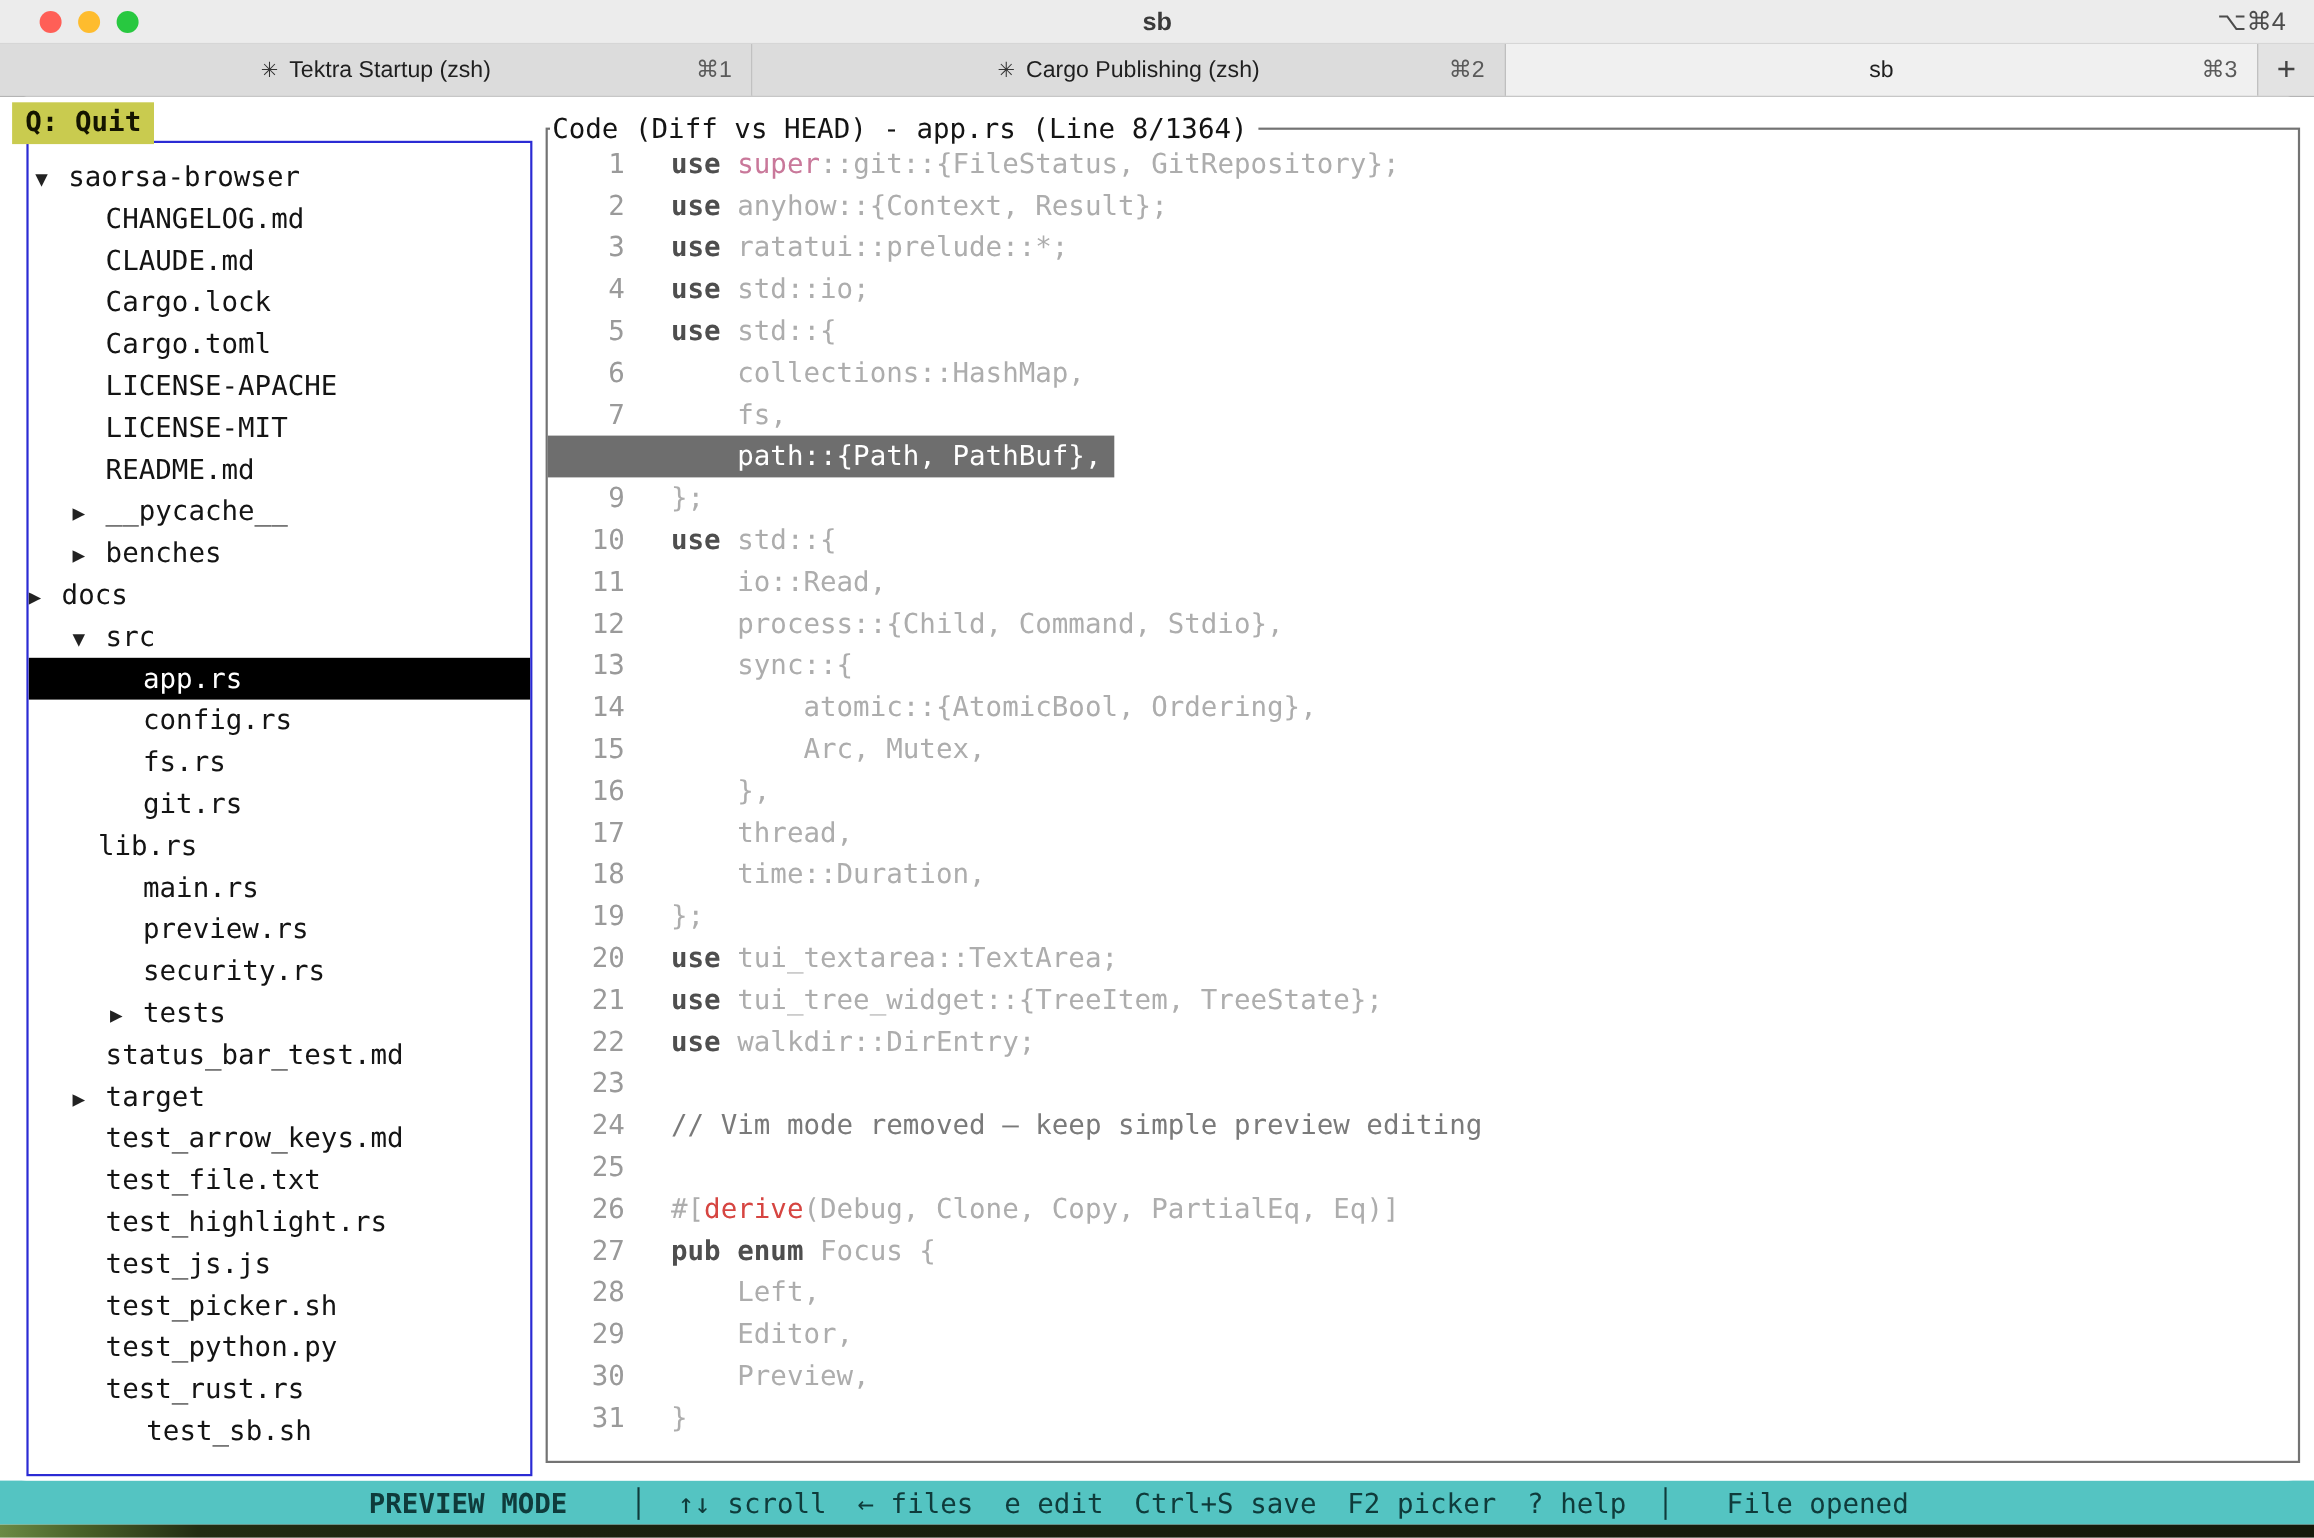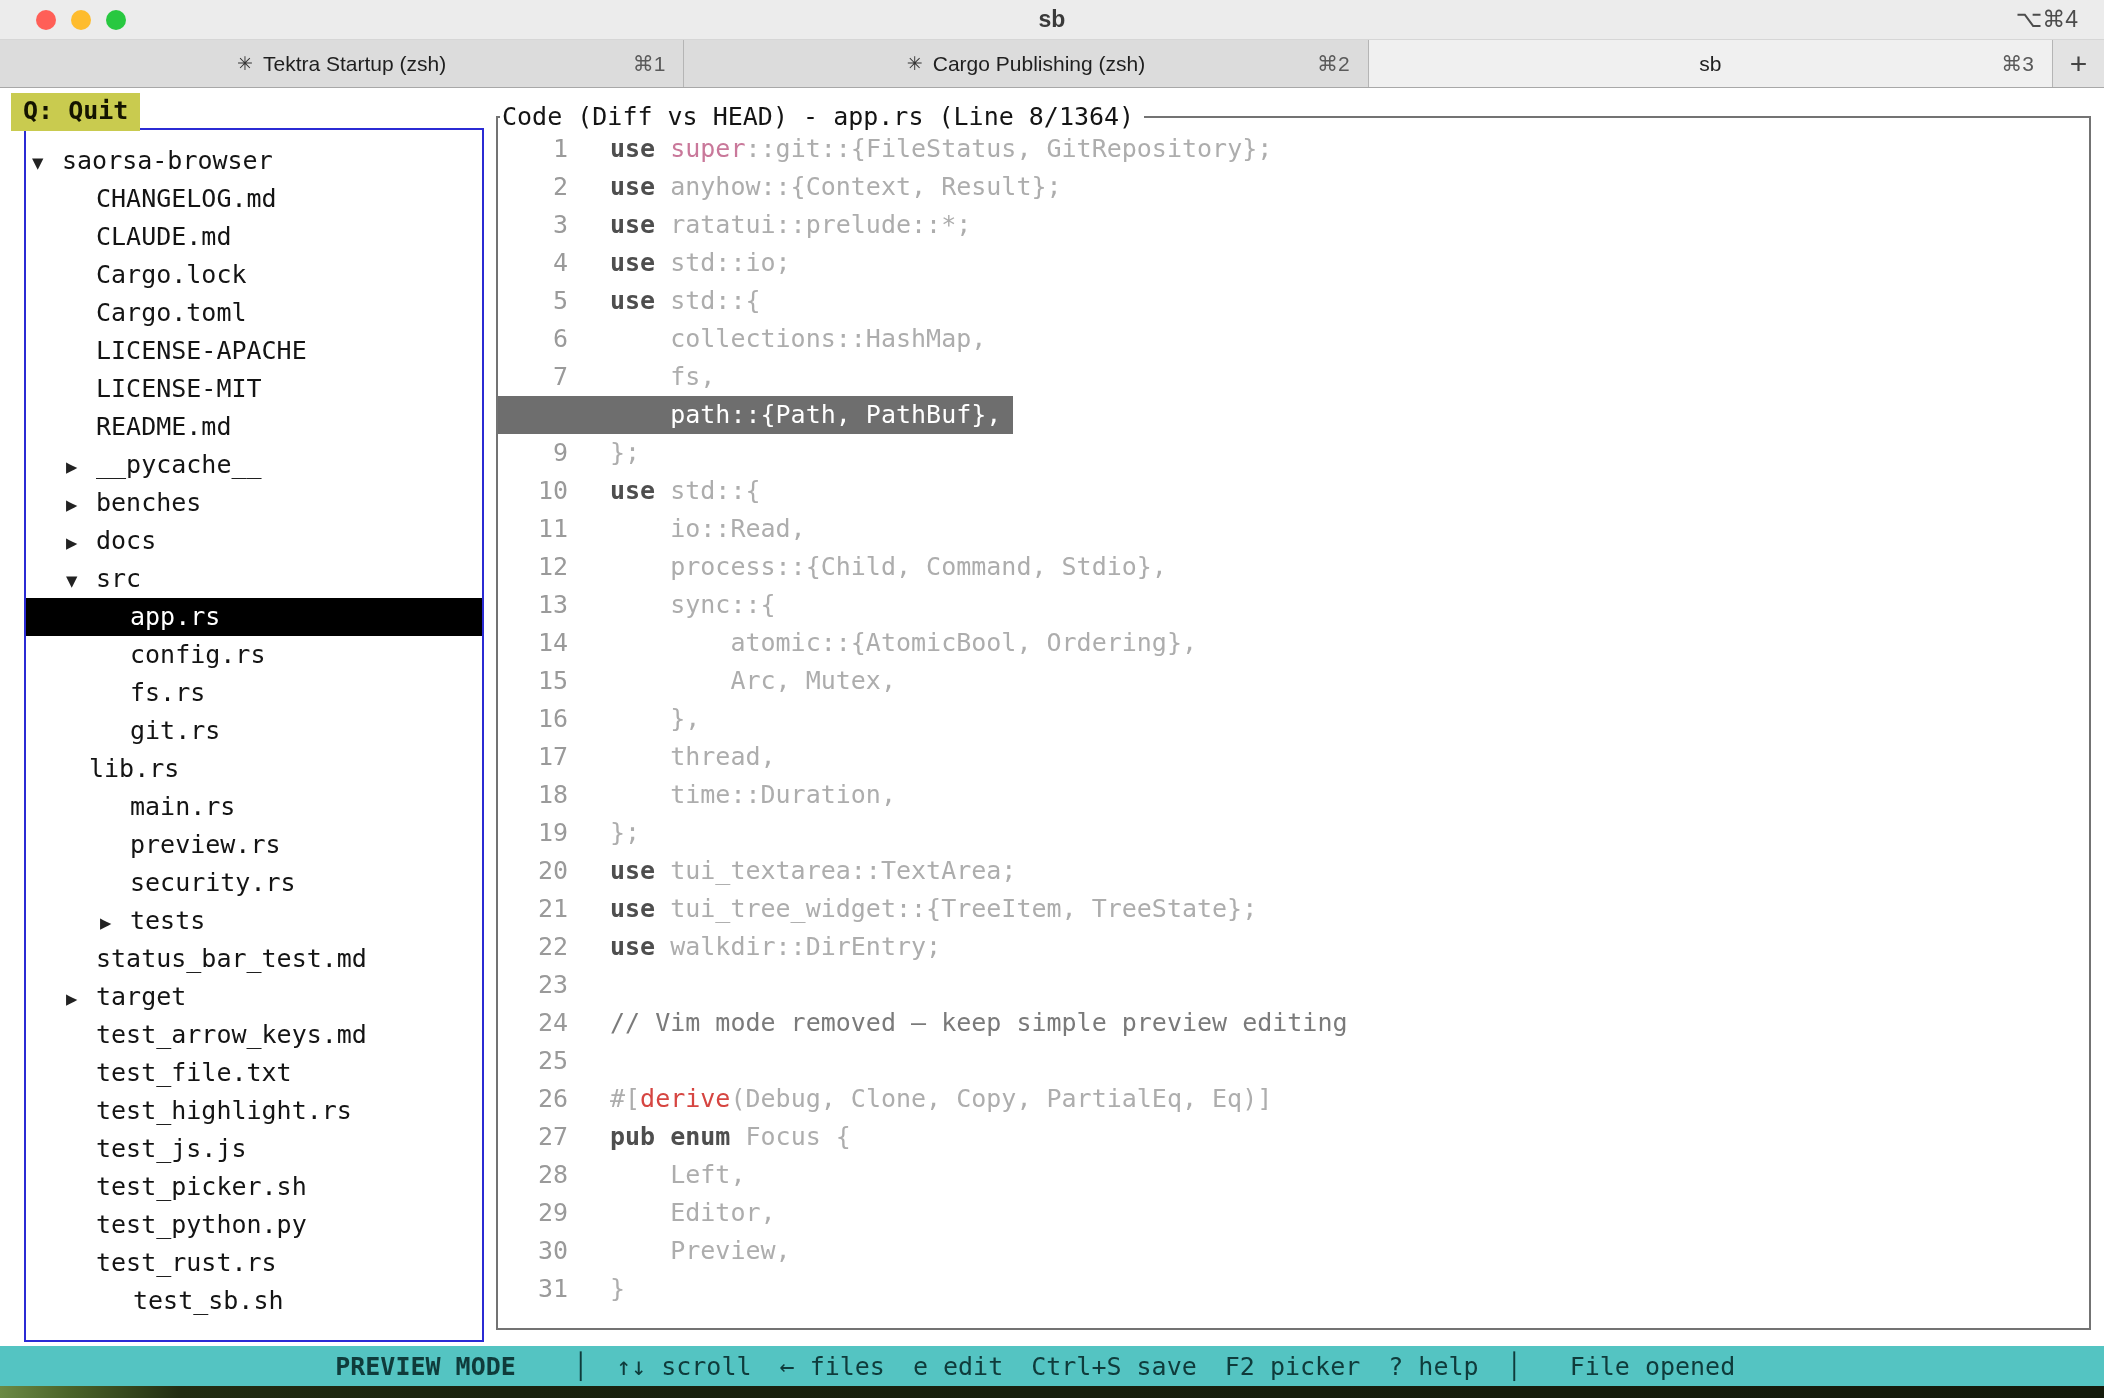--- a/index.html
+++ b/index.html
@@ -131,21 +131,21 @@
           <div class="tree-item" style="padding-left: 6px;"><span class="arrow">▼</span><span>saorsa-browser</span></div>
           <div class="tree-item" style="padding-left: 70px;"><span>CHANGELOG.md</span></div>
           <div class="tree-item" style="padding-left: 70px;"><span>CLAUDE.md</span></div>
           <div class="tree-item" style="padding-left: 70px;"><span>Cargo.lock</span></div>
           <div class="tree-item" style="padding-left: 70px;"><span>Cargo.toml</span></div>
           <div class="tree-item" style="padding-left: 70px;"><span>LICENSE-APACHE</span></div>
           <div class="tree-item" style="padding-left: 70px;"><span>LICENSE-MIT</span></div>
           <div class="tree-item" style="padding-left: 70px;"><span>README.md</span></div>
           <div class="tree-item" style="padding-left: 40px;"><span class="arrow">▶</span><span>__pycache__</span></div>
           <div class="tree-item" style="padding-left: 40px;"><span class="arrow">▶</span><span>benches</span></div>
-          <div class="tree-item" style="padding-left: 40px;"><span class="arrow">▶</span><span>docs</span></div>
+          <div class="tree-item" style=""><span class="arrow">▶</span><span>docs</span></div>
           <div class="tree-item" style="padding-left: 40px;"><span class="arrow">▼</span><span>src</span></div>
           <div class="tree-item selected" style="padding-left: 104px;"><span>app.rs</span></div>
           <div class="tree-item" style="padding-left: 104px;"><span>config.rs</span></div>
           <div class="tree-item" style="padding-left: 104px;"><span>fs.rs</span></div>
           <div class="tree-item" style="padding-left: 104px;"><span>git.rs</span></div>
           <div class="tree-item" style="padding-left: 63px;"><span>lib.rs</span></div>
           <div class="tree-item" style="padding-left: 104px;"><span>main.rs</span></div>
           <div class="tree-item" style="padding-left: 104px;"><span>preview.rs</span></div>
           <div class="tree-item" style="padding-left: 104px;"><span>security.rs</span></div>
           <div class="tree-item" style="padding-left: 74px;"><span class="arrow">▶</span><span>tests</span></div>

